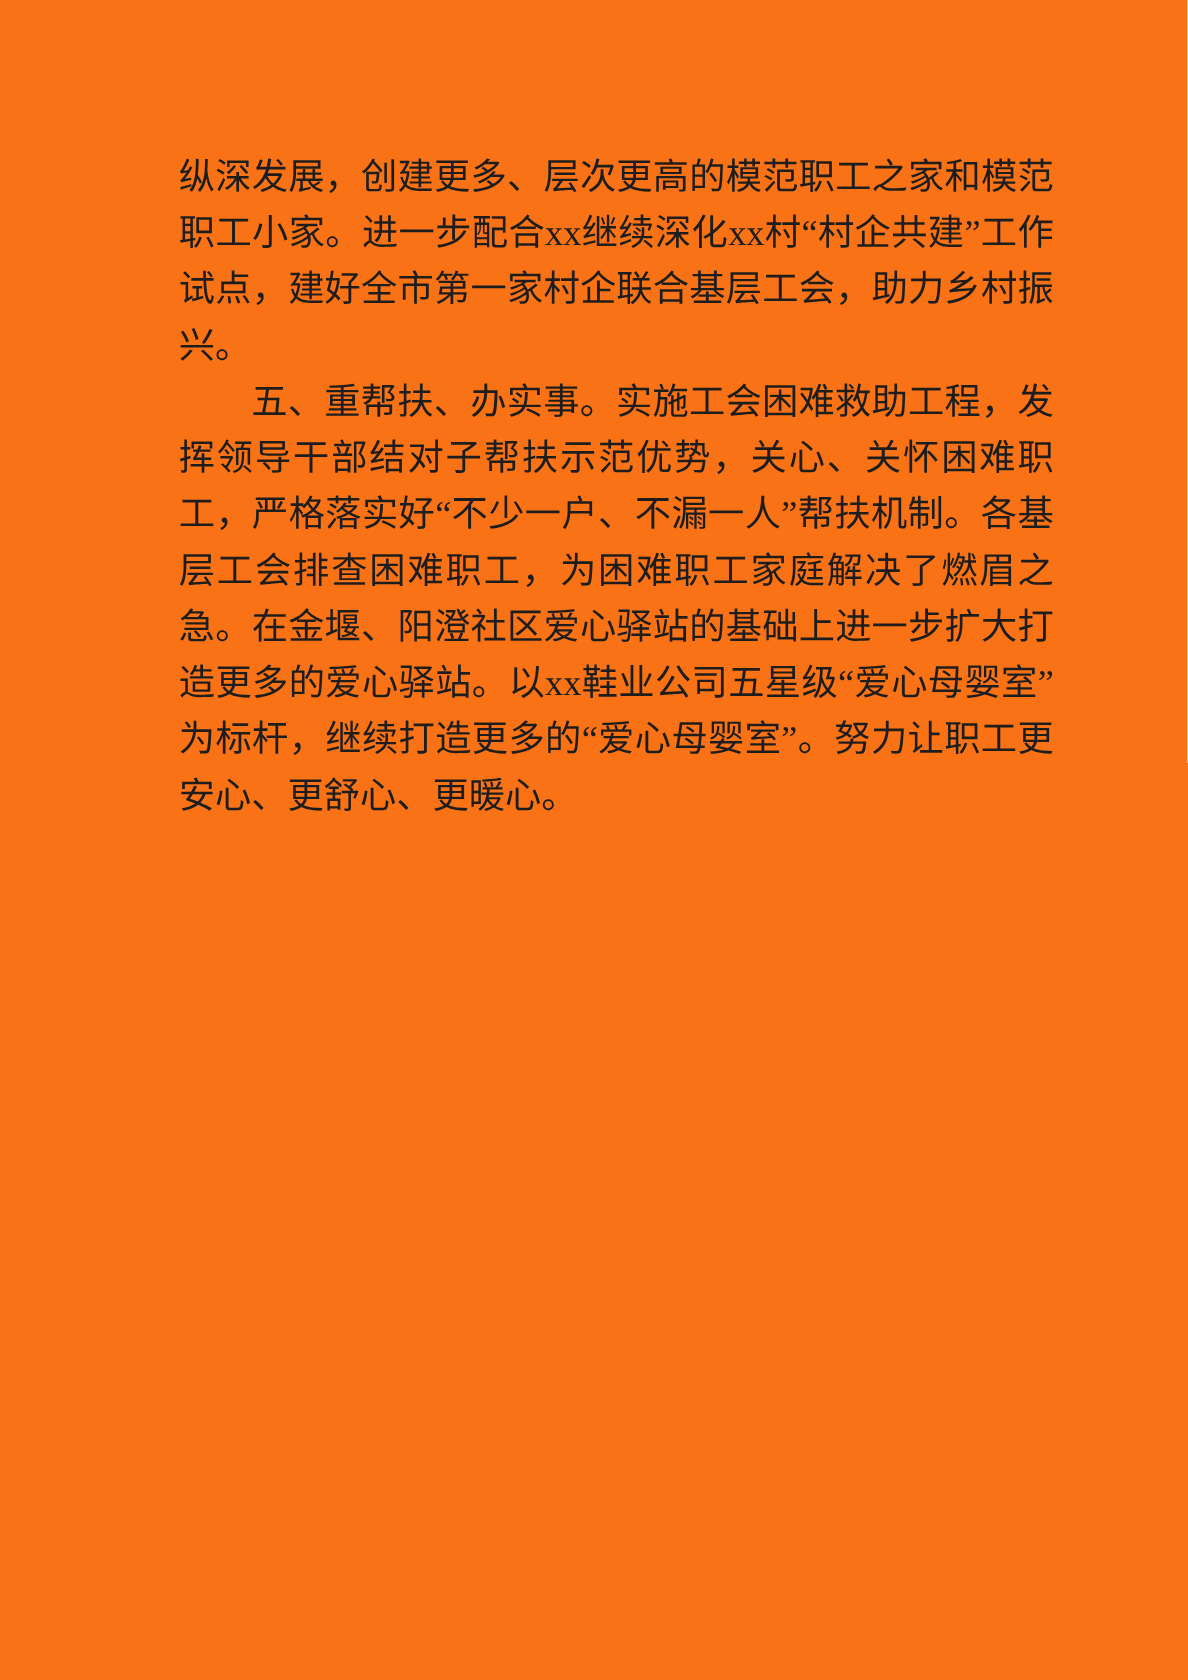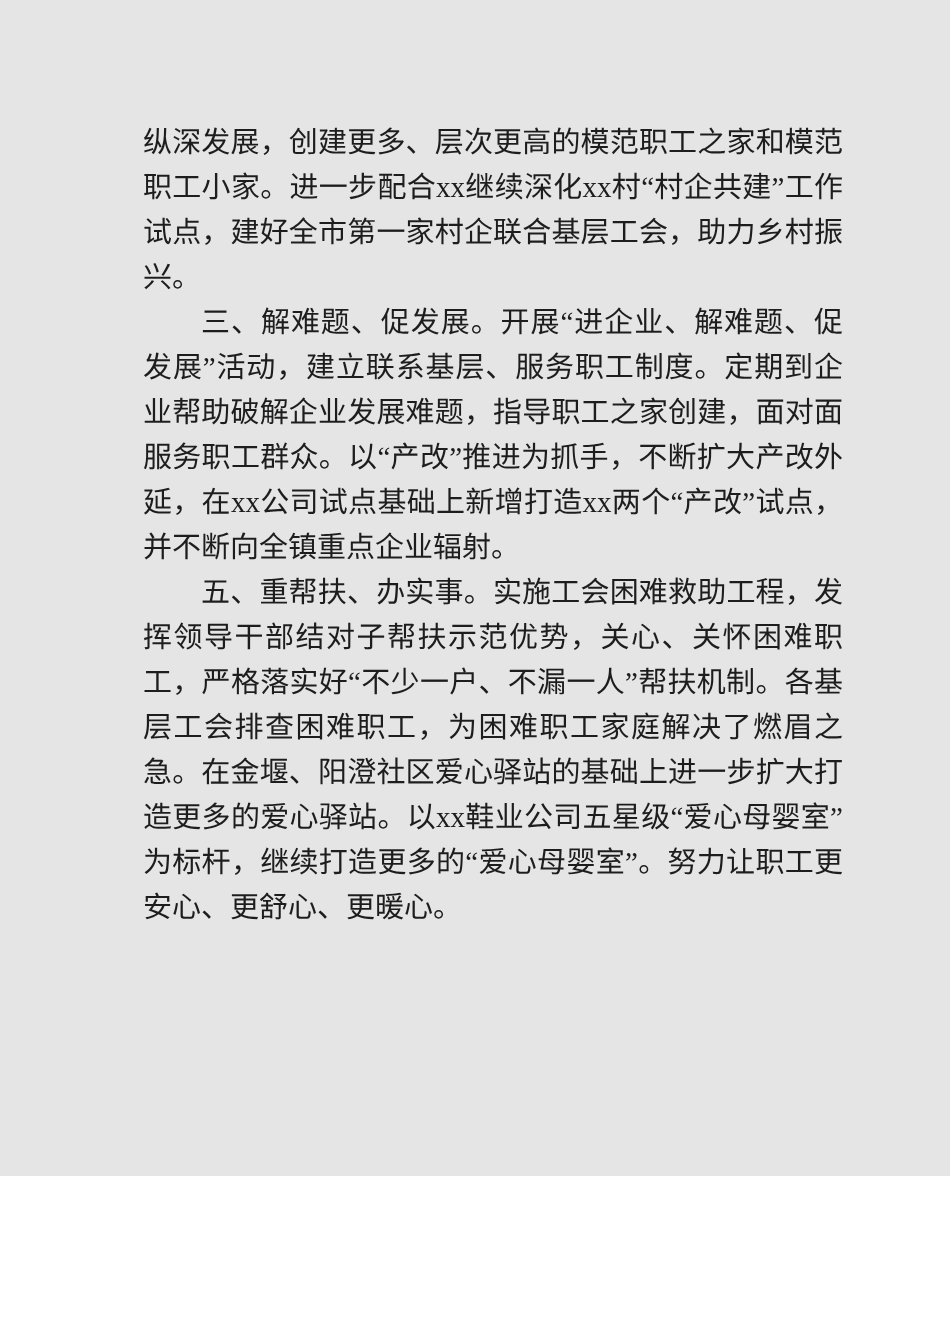--- a/index.html
+++ b/index.html
@@ -8,22 +8,22 @@
     background: #ffffff;
   }
   body {
     width: 950px;
     height: 1344px;
     font-family: "Liberation Serif", "DejaVu Serif", serif;
   }
   .page {
     position: relative;
     width: 950px;
-    height: 1176px;
-    background: #e5e5e5;
+    height: 1344px;
+    background: #f97316;
     overflow: hidden;
   }
   .doc-body {
     position: absolute;
     left: 143px;
     top: 120px;
     width: 700px;
     color: #1d1d1d;
   }
   .para {
@@ -39,16 +39,15 @@
   .para.indent {
     text-indent: 2em;
   }
 </style>
 </head>
 <body>
 
 <div class="page">
   <div class="doc-body">
     <p class="para">纵深发展，创建更多、层次更高的模范职工之家和模范职工小家。进一步配合xx继续深化xx村“村企共建”工作试点，建好全市第一家村企联合基层工会，助力乡村振兴。</p>
-    <p class="para indent">三、解难题、促发展。开展“进企业、解难题、促发展”活动，建立联系基层、服务职工制度。定期到企业帮助破解企业发展难题，指导职工之家创建，面对面服务职工群众。以“产改”推进为抓手，不断扩大产改外延，在xx公司试点基础上新增打造xx两个“产改”试点，并不断向全镇重点企业辐射。</p>
     <p class="para indent">五、重帮扶、办实事。实施工会困难救助工程，发挥领导干部结对子帮扶示范优势，关心、关怀困难职工，严格落实好“不少一户、不漏一人”帮扶机制。各基层工会排查困难职工，为困难职工家庭解决了燃眉之急。在金堰、阳澄社区爱心驿站的基础上进一步扩大打造更多的爱心驿站。以xx鞋业公司五星级“爱心母婴室”为标杆，继续打造更多的“爱心母婴室”。努力让职工更安心、更舒心、更暖心。</p>
   </div>
 </div>
 
 </body></html>

